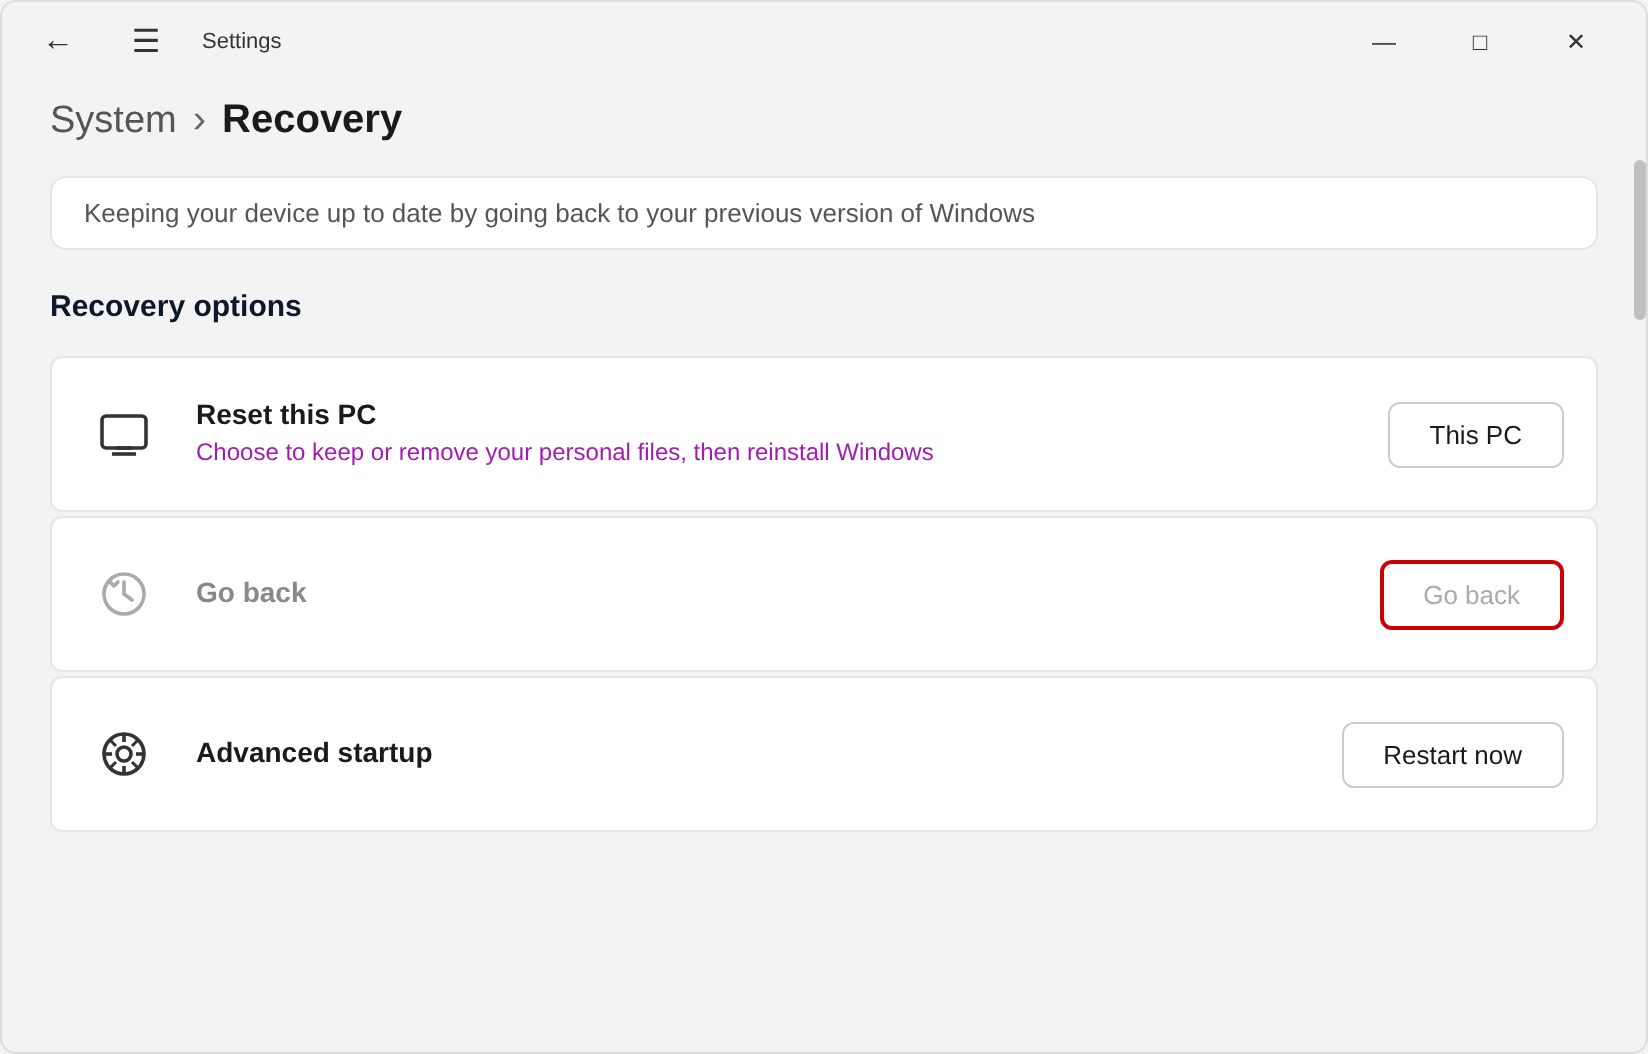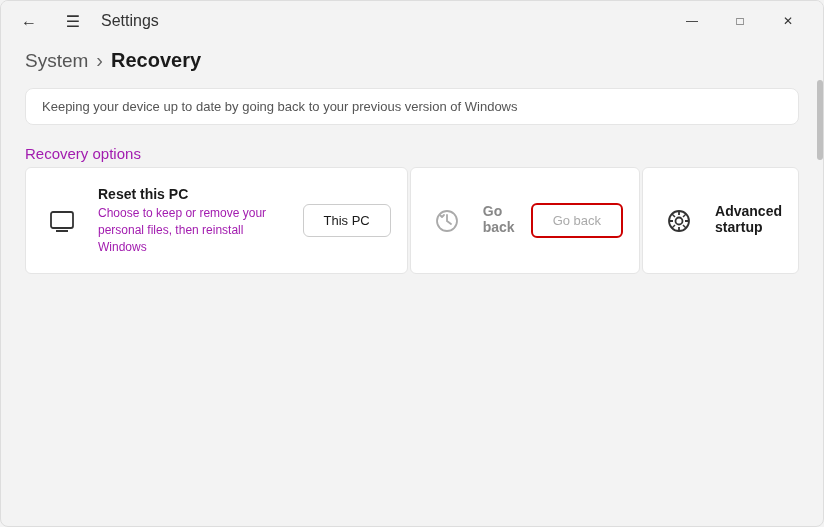--- a/index.html
+++ b/index.html
@@ -33,21 +33,21 @@
       flex-shrink: 0;
     }
 
     .titlebar-left {
       display: flex;
       align-items: center;
       gap: 12px;
     }
 
     .titlebar-title {
-      font-size: 16px;
+      font-size: 11px;
       color: #333;
     }
 
     .titlebar-controls {
       display: flex;
       align-items: center;
       gap: 2px;
     }
 
     .titlebar-btn {
@@ -114,28 +114,28 @@
       border-radius: 8px;
       padding: 10px 16px;
       margin-bottom: 20px;
       font-size: 13px;
       color: #555;
       border: 1px solid #e5e5e5;
     }
 
     .section-title {
       font-size: 15px;
-      font-weight: 400;
-      color: #a21caf;
-      margin-bottom: 5px;
+      font-weight: 700;
+      color: #0f172a;
+      margin-bottom: 16px;
     }
 
     .options-container {
       display: flex;
-      flex-direction: row;
+      flex-direction: column;
       gap: 2px;
     }
 
     .option-row {
       background: white;
       border-radius: 6px;
       padding: 18px 16px;
       display: flex;
       align-items: center;
       gap: 16px;
@@ -297,20 +297,21 @@
               <line x1="20" y1="14" x2="24" y2="14" stroke="#333" stroke-width="1.8"></line>
               <line x1="7" y1="7" x2="10" y2="10" stroke="#333" stroke-width="1.5"></line>
               <line x1="18" y1="18" x2="21" y2="21" stroke="#333" stroke-width="1.5"></line>
               <line x1="21" y1="7" x2="18" y2="10" stroke="#333" stroke-width="1.5"></line>
               <line x1="7" y1="21" x2="10" y2="18" stroke="#333" stroke-width="1.5"></line>
             </svg>
           </div>
           <div class="option-text">
             <div class="option-title">Advanced startup</div>
           </div>
+          <button class="option-btn">Restart now</button>
         </div>
 
       </div>
     </div>
   </div>
 
   <div class="scrollbar-track">
     <div class="scrollbar-thumb"></div>
   </div>
 </div>

